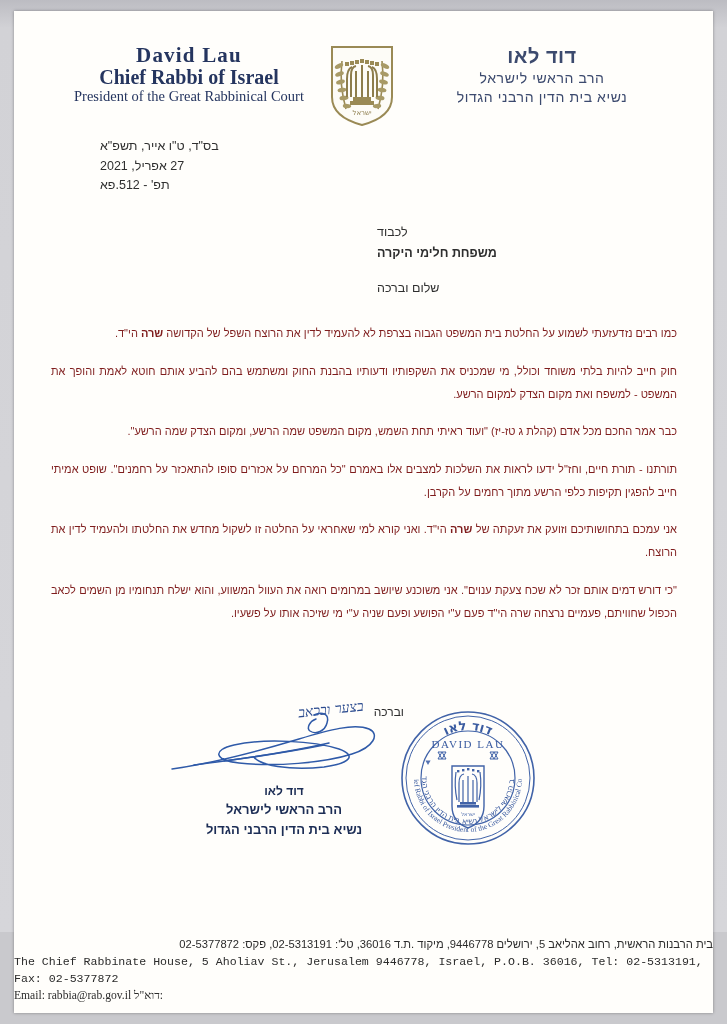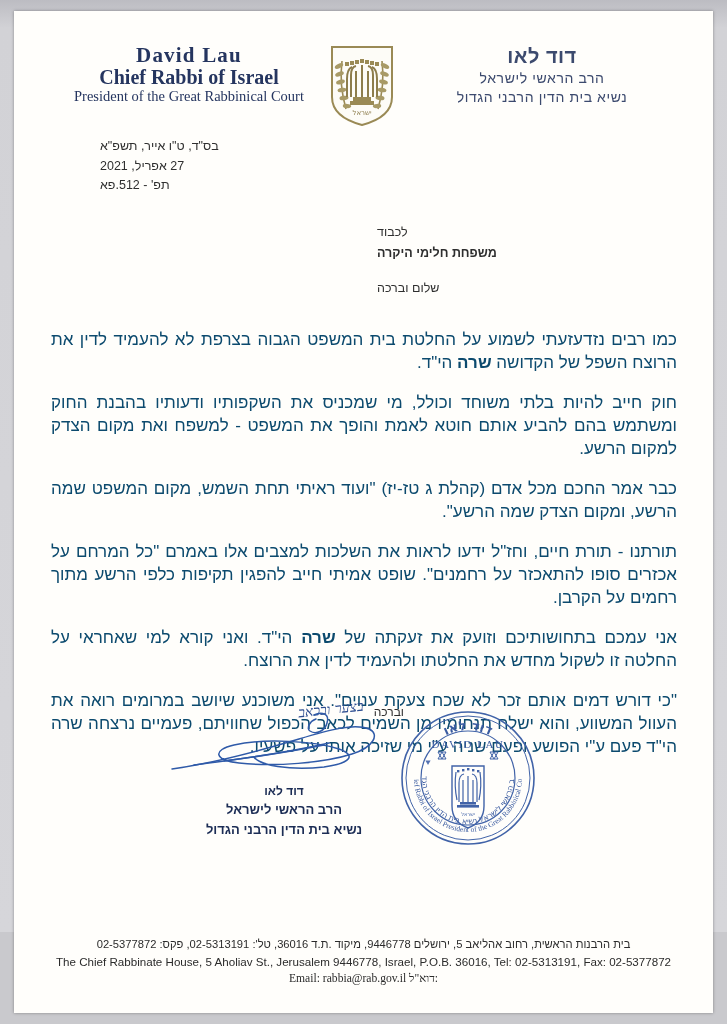--- a/index.html
+++ b/index.html
@@ -33,44 +33,44 @@
 
   
   .addressee{position:absolute;right:36px;top:211px;width:300px;
        text-align:left;color:#2f2f2f;font-size:12.5px;line-height:21px;}
   .addressee .bold{font-weight:bold;}
   .greeting{position:absolute;right:36px;top:262px;width:300px;
        text-align:left;color:#2f2f2f;font-size:12.5px;margin-top:8px;}
 
   
   .body{position:absolute;right:36px;top:300px;width:626px;}
-  .para{color:#0c4a6e;font-size:17px;line-height:23px;text-align:justify;
+  .para{color:#7f1d1d;font-size:11px;line-height:23px;text-align:justify;
         margin-bottom:14.5px;}
   .para b{font-weight:bold;}
 
   
   .sig{position:absolute;left:150px;top:688px;width:240px;}
   .sig-pre{position:absolute;right:0;top:6px;font-size:12px;color:#2d2d2d;}
   .sig-hand{position:absolute;right:40px;top:2px;font-size:14px;color:#2b4b8f;
        font-family:"DejaVu Serif",serif;font-style:italic;transform:rotate(-6deg);}
   .scribble{position:absolute;left:0;top:6px;width:240px;height:78px;}
   .sig-name{position:absolute;left:0;top:84px;width:240px;text-align:center;
        color:#1c2d55;font-weight:bold;}
   .sig-name .l1{font-size:12px;line-height:17px;}
   .sig-name .l2{font-size:13px;line-height:20px;}
   .sig-name .l3{font-size:13px;line-height:20px;}
 
   
   .seal{position:absolute;left:384px;top:697px;width:140px;height:140px;}
 
   
-  .footer{position:absolute;left:0;top:925px;width:699px;text-align:center;color:#2b2b2b;}
+  .footer{position:absolute;left:0;top:925px;width:699px;color:#2b2b2b;}
   .footer .f-he{font-size:11.2px;line-height:17px;direction:rtl;}
   .footer .f-en{font-size:11.6px;line-height:17px;direction:ltr;
-       font-family:Liberation Sans, sans-serif;}
+       font-family:Liberation Mono, monospace;}
   .footer .f-mail{font-size:11.6px;line-height:17px;direction:ltr;
        font-family:"Liberation Serif","DejaVu Serif",serif;}
 </style>
 </head>
 <body>
 
 <div class="page-frame">
 <div class="page">
 
   <div class="header">

